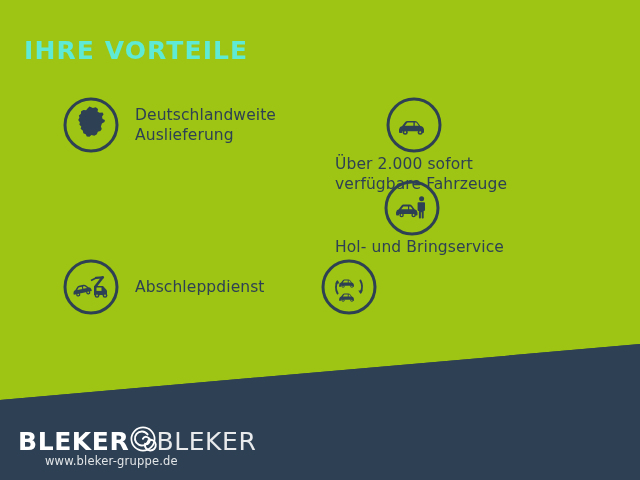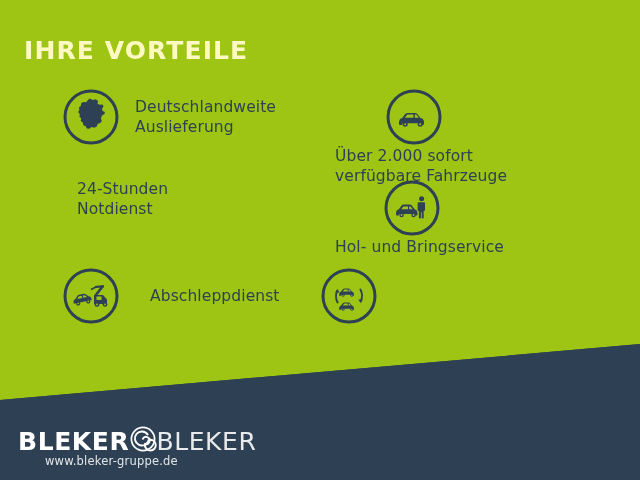--- a/index.html
+++ b/index.html
@@ -34,21 +34,21 @@
   }
 
   
   #page-title {
     position: absolute;
     left: 24px;
     top: 38px;
     font-size: 25px;
     font-weight: bold;
     letter-spacing: 1.1px;
-    color: #fef9c3;
+    color: #5eead4;
     line-height: 1;
   }
 
   
   #features {
     position: absolute;
     left: 0; top: 0;
     width: 640px;
     height: 340px;
   }
@@ -67,23 +67,23 @@
     margin-left: 15px;
     font-size: 15.5px;
     line-height: 1.32;
     color: #2e4154;
     white-space: pre-line;
     letter-spacing: 0.1px;
   }
 
   .col-left  { left: 62px; }
   .col-right { left: 320px; flex-direction: column; }
-  .row-1 { top: 88px; align-items: center; }
+  .row-1 { top: 96px; align-items: center; }
   .row-2 { top: 179px; }
-  .row-3 { top: 267px; gap: 15px; }
+  .row-3 { top: 258px; }
 
   
   #footer-logo {
     position: absolute;
     left: 18px;
     top: 424px;
     width: 300px;
   }
   #logo-wordmark {
     display: flex;
@@ -136,22 +136,20 @@
         <svg viewBox="0 0 58 58" width="58" height="58" aria-hidden="true">
           <circle cx="29" cy="29" r="26" fill="none" stroke="#2e4154" stroke-width="3"></circle>
           <path fill="#2e4154" d="M27.5 10.5 l3.4 1.6 2.9 -0.9 2.2 1.9 -0.4 2.6 2.0 1.0 2.9 -0.2 1.1 1.8 -1.6 2.4 0.6 2.2 2.3 1.1 -0.4 2.0 -2.6 1.6 -1.0 2.9 0.9 2.4 -1.4 2.2 -2.6 0.6 -0.9 2.6 -2.6 1.4 -2.9 -0.8 -1.9 1.9 -2.7 -0.4 -1.1 -2.2 -2.4 -0.9 -0.4 -2.6 -2.3 -1.9 0.7 -2.4 -1.9 -1.6 0.4 -2.6 -1.6 -2.2 1.2 -2.2 -0.5 -2.4 2.0 -1.7 0.2 -2.4 2.4 -1.3 2.6 0.3 1.4 -1.9z"></path>
         </svg>
       </span>
       <span class="feature-label">Deutschlandweite
 Auslieferung</span>
     </div>
 
     <div class="feature col-left row-2">
-      <span class="feature-label">24-Stunden
-Notdienst</span>
     </div>
 
     <div class="feature col-left row-3">
       <span class="feature-icon">
         <svg viewBox="0 0 58 58" width="58" height="58" aria-hidden="true">
           <circle cx="29" cy="29" r="26" fill="none" stroke="#2e4154" stroke-width="3"></circle>
 
           <path fill="#2e4154" d="M32 28 h9 l4 4.5 v4.5 h-13 z"></path>
           <rect x="34.5" y="29.5" width="5" height="3.4" fill="#9ec513"></rect>
 

